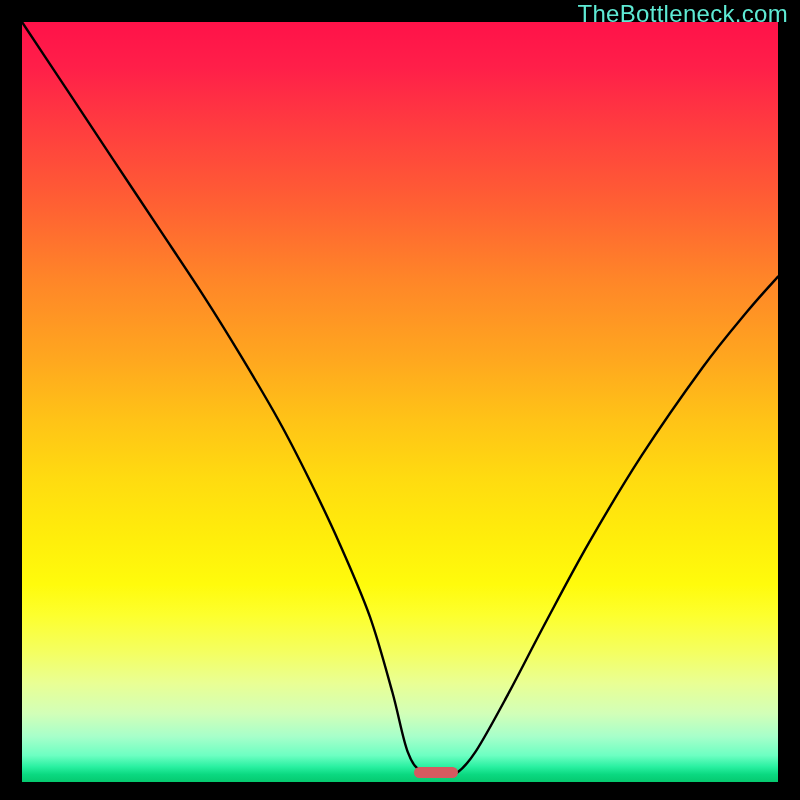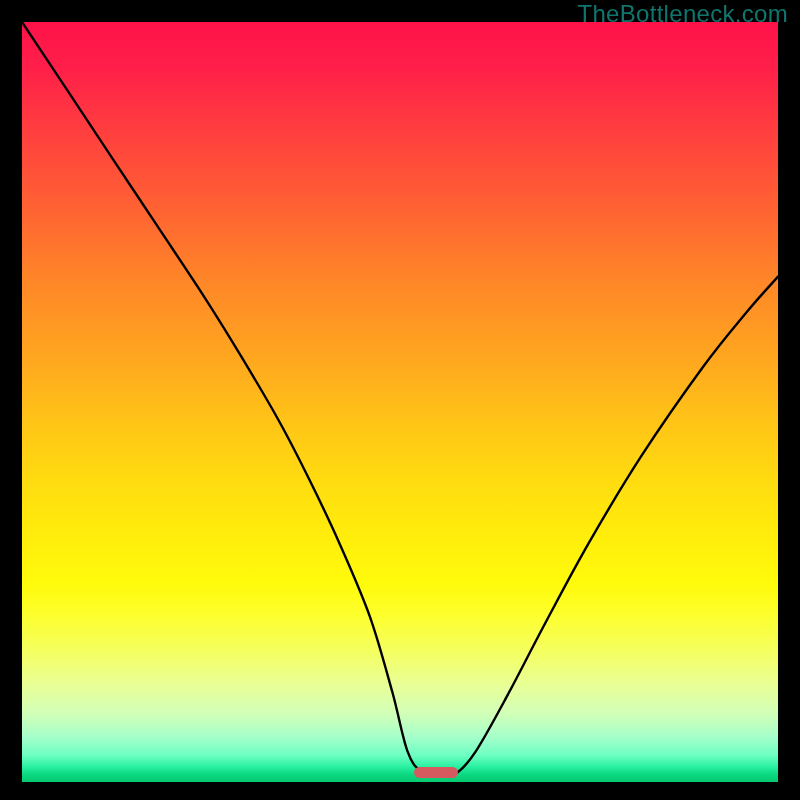--- a/index.html
+++ b/index.html
@@ -14,21 +14,21 @@
   .frame {
     position: relative;
     width: 800px;
     height: 800px;
     background: #000;
   }
   .watermark {
     position: absolute;
     top: 0px;
     right: 12px;
-    color: #0f766e;
+    color: #5eead4;
     font-size: 24px;
     font-weight: 500;
     letter-spacing: 0.3px;
     z-index: 4;
     user-select: none;
   }
   .plot {
     position: absolute;
     left: 22px;
     top: 22px;

